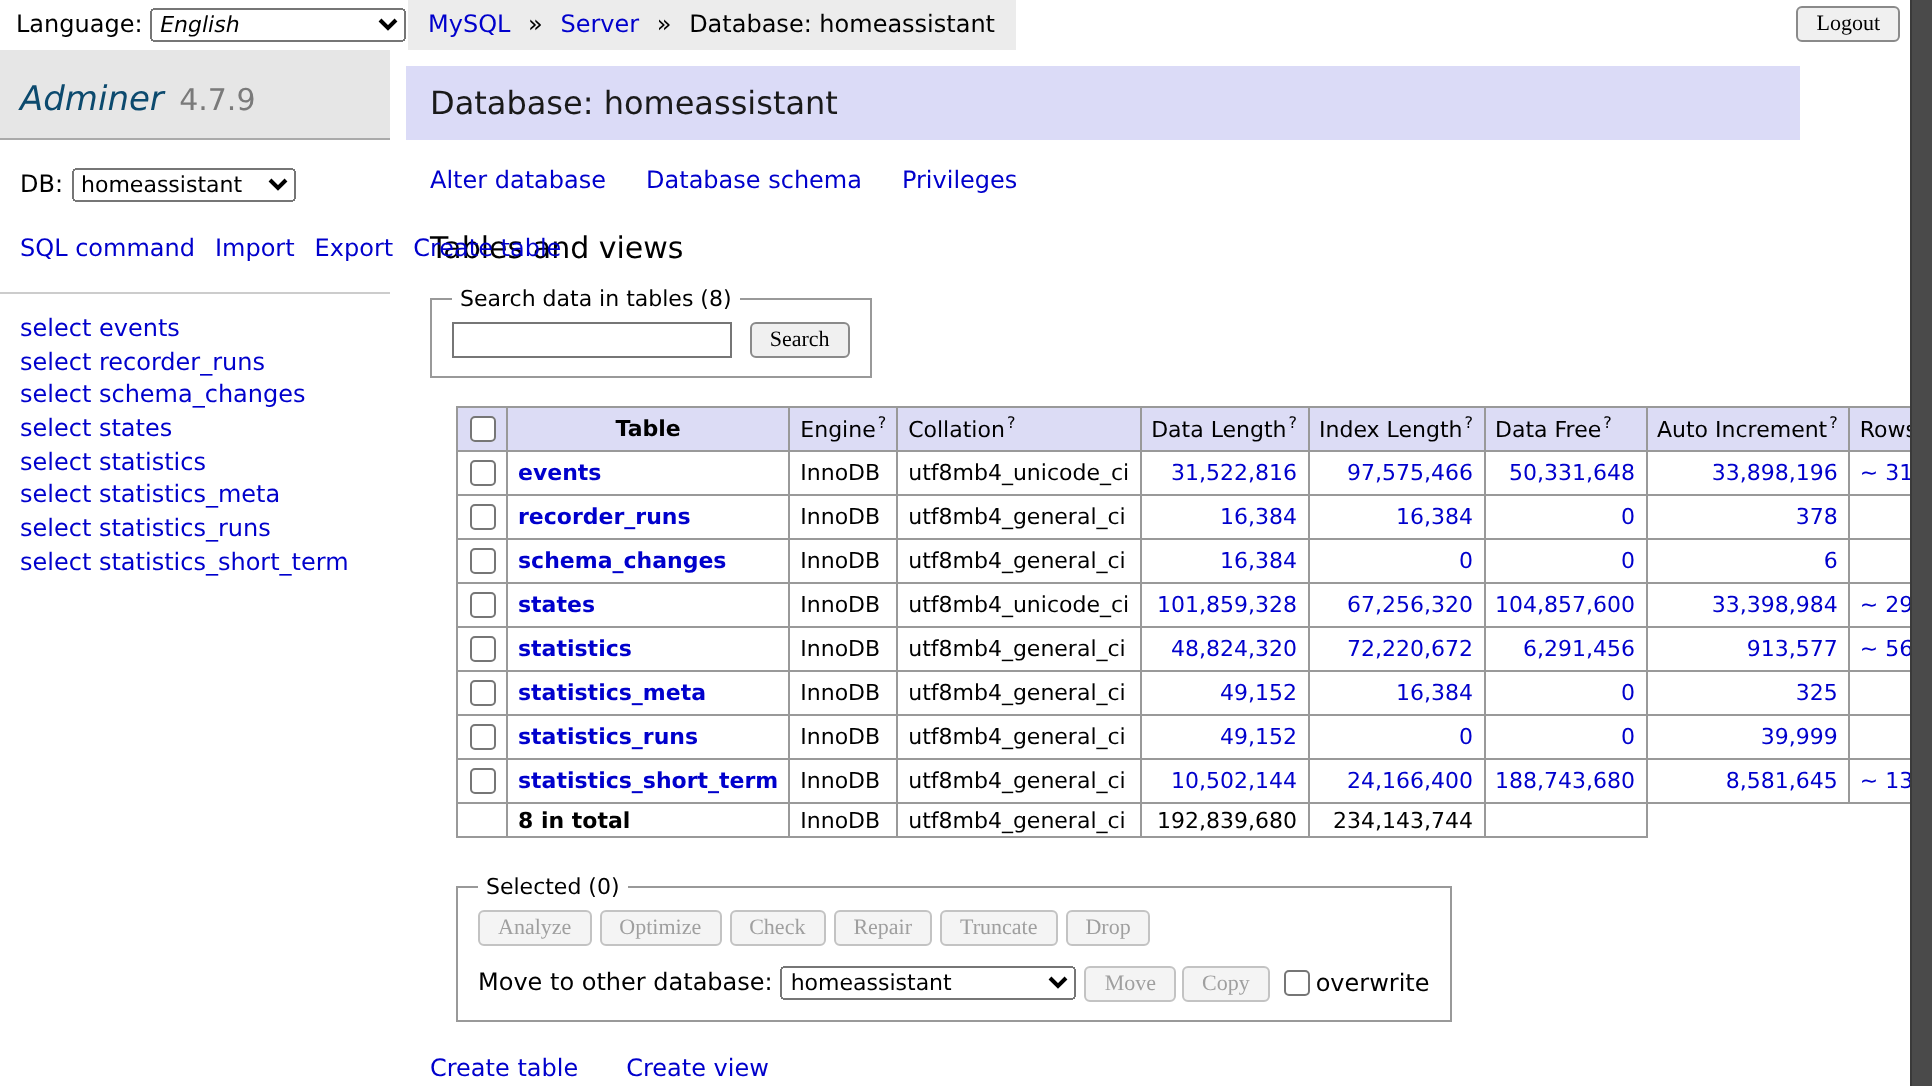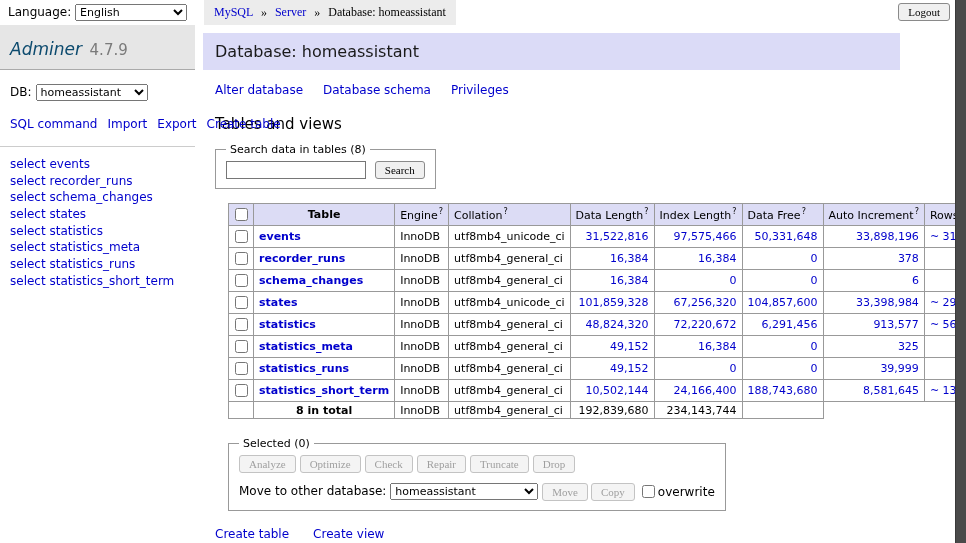--- a/index.html
+++ b/index.html
@@ -15,24 +15,24 @@
   button {
     font-family: Liberation Serif, serif; font-size: 11px; padding: 2px 9px;
     background: #f0f0f0; border: 1px solid #8a8a8a; border-radius: 3px; color: #000;
   }
   button:disabled { color: #9f9f9f; border-color: #c3c3c3; background: #f4f4f4; }
   input[type=text] { border: 1px solid #767676; height: 18px; font-size: 11px; padding: 1px 3px; }
 
   
   .topbar { height: 25px; position: relative; }
   .lang-wrap { position: absolute; left: 8px; top: 4px; }
-  .lang-wrap select { width: 112px; }
+  .lang-wrap select { width: 128px; font-style: italic; }
   .breadcrumb {
     position: absolute; left: 204px; top: 0; height: 25px; line-height: 25px;
-    background: #ececec; padding: 0 10px; white-space: nowrap; font-family: Liberation Serif, serif;
+    background: #ececec; padding: 0 10px; white-space: nowrap;
   }
   .breadcrumb .sep { margin: 0 5px; color: #000; }
   .logout-btn { position: absolute; right: 16px; top: 3px; }
 
   
   .sidebar { position: absolute; left: 0; top: 25px; width: 195px; }
   .sidebar h1 {
     margin: 0 0 10px 0; background: #e6e6e6; border-bottom: 1px solid #aaa;
     padding: 8px 10px; font-weight: normal;
   }
@@ -73,21 +73,21 @@
   sup.help { font-size: 8px; vertical-align: super; color: #000; margin-left: 1px; }
   .col-name  { min-width: 112px; }
   .col-eng   { min-width: 46px; }
   .col-coll  { min-width: 100px; }
   .col-dlen  { min-width: 68px; }
   .col-ilen  { min-width: 70px; }
   .col-free  { min-width: 60px; }
   .col-ainc  { min-width: 78px; }
   .col-rows  { min-width: 54px; }
   tfoot td, tfoot th { color: #000; }
-  tfoot th { text-align: center; }
+  tfoot th { text-align: left; }
   td.nb { border: none; background: transparent; }
 
   
   .selset { margin: 18px 0 0 13px; }
   .btnrow button { margin-right: 4px; }
   .moverow { margin-top: 9px; }
   .moverow select { width: 148px; margin: 0 4px; vertical-align: middle; }
   .moverow button { margin-right: 3px; vertical-align: middle; }
   .moverow label { vertical-align: middle; }
   .moverow input[type=checkbox] { vertical-align: middle; }

